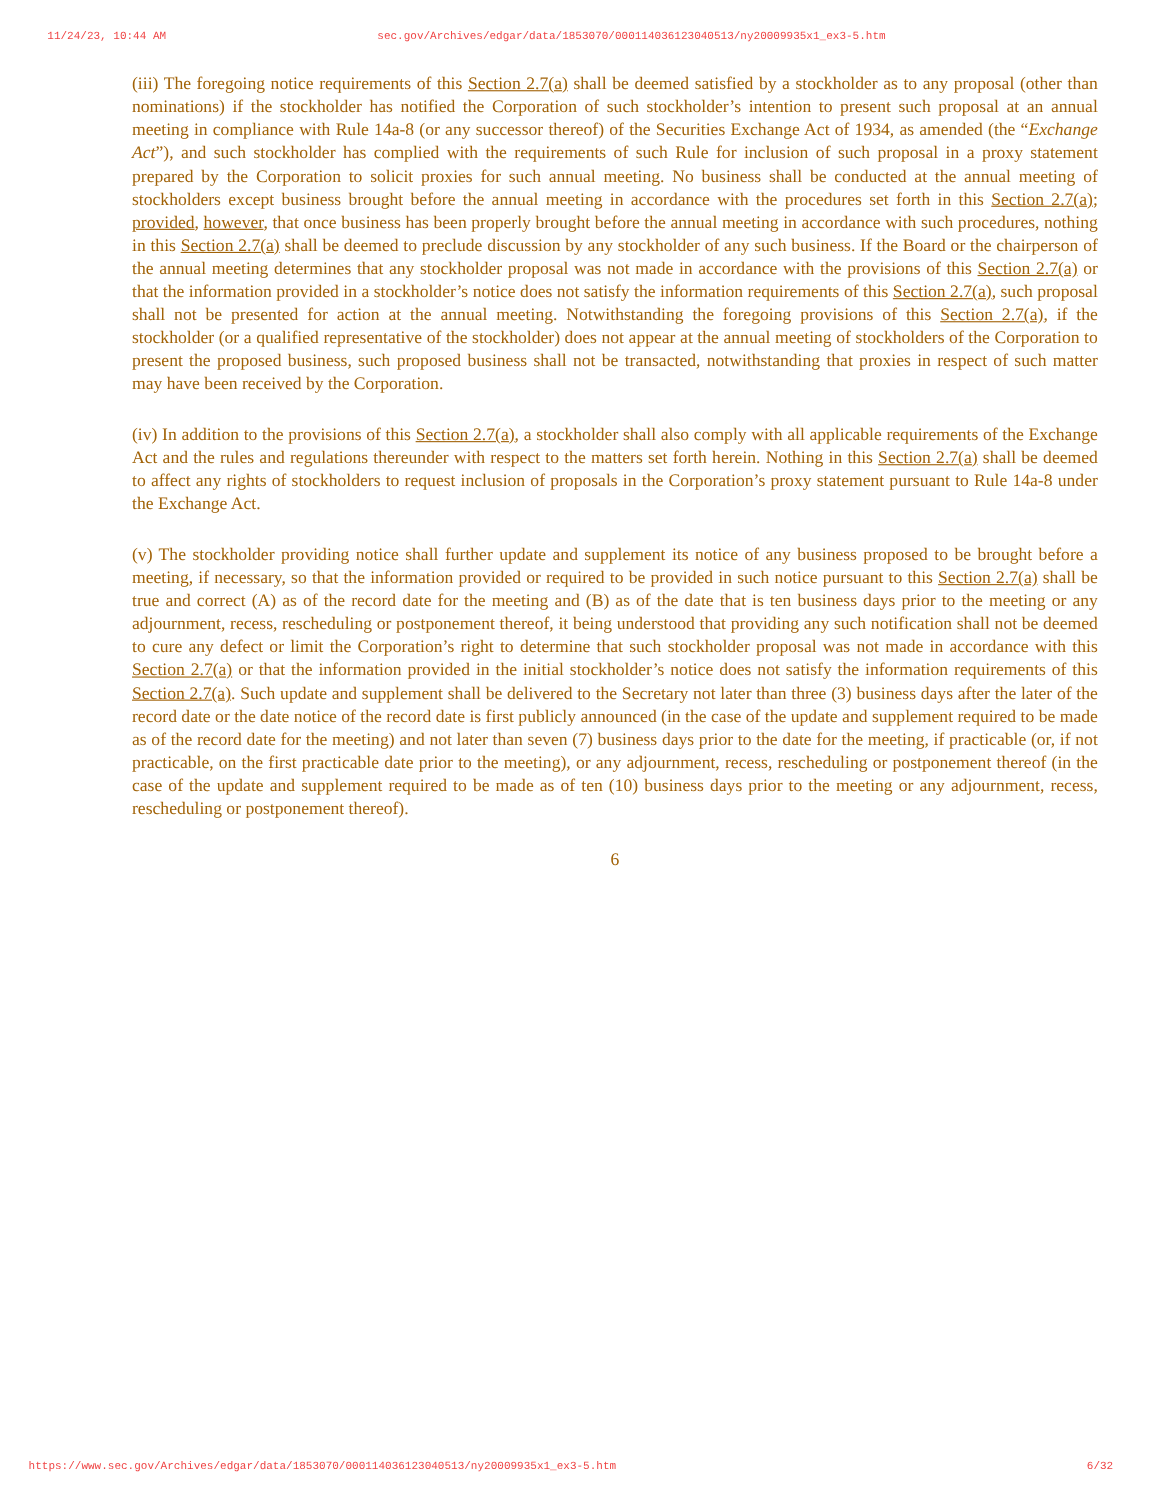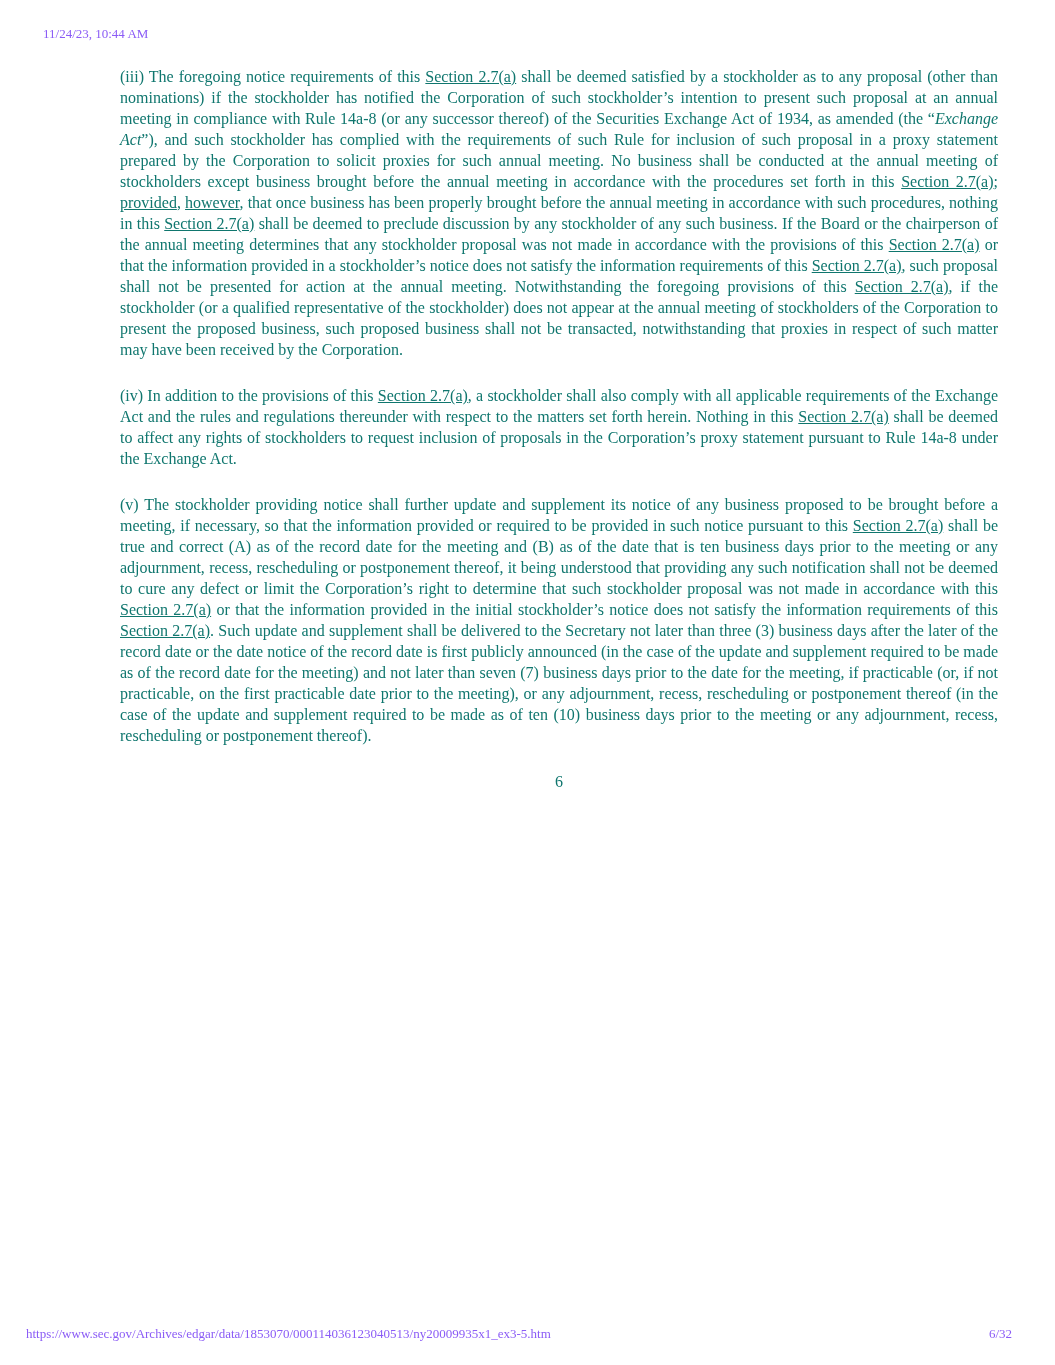--- a/index.html
+++ b/index.html
@@ -6,56 +6,57 @@
   .page {
     position: relative;
     width: 1055px;
     height: 1365px;
     background: #ffffff;
     overflow: hidden;
     color: #000000;
   }
   .print-meta {
     position: absolute;
-    font-family: Liberation Serif, serif;
-    font-size: 13px;
+    font-family: Liberation Mono, monospace;
+    font-size: 10px;
     line-height: 15px;
-    color: #8b5cf6;
+    color: #ef4444;
     white-space: nowrap;
   }
   .header-date  { top: 26px; left: 43px; }
   .header-title { top: 26px; left: 343px; }
   .footer-url   { top: 1326px; left: 26px; }
   .footer-page  { top: 1326px; right: 43px; text-align: center; }
   .content {
     position: absolute;
     top: 66px;
     left: 120px;
     width: 878px;
     font-family: "Liberation Serif", serif;
     font-size: 16px;
     line-height: 21px;
     text-align: justify;
-    color: #0f766e;
+    color: #a16207;
   }
   .content p { margin: 0 0 25px 0; }
   .run.underline { text-decoration: underline; }
   .run.italic { font-style: italic; }
   .page-number {
     margin-top: 16px;
     text-align: center;
   }
 </style>
 </head>
 <body>
 
 <div class="page">
 
   <div class="print-meta header-date">11/24/23, 10:44 AM</div>
 
+  <div class="print-meta header-title">sec.gov/Archives/edgar/data/1853070/000114036123040513/ny20009935x1_ex3-5.htm</div>
 
   <div class="content">
     <p><span class="run plain">(iii) The foregoing notice requirements of this </span><span class="run underline">Section 2.7(a)</span><span class="run plain"> shall be deemed satisfied by a stockholder as to any proposal (other than nominations) if the stockholder has notified the Corporation of such stockholder’s intention to present such proposal at an annual meeting in compliance with Rule 14a-8 (or any successor thereof) of the Securities Exchange Act of 1934, as amended (the “</span><span class="run italic">Exchange Act</span><span class="run plain">”), and such stockholder has complied with the requirements of such Rule for inclusion of such proposal in a proxy statement prepared by the Corporation to solicit proxies for such annual meeting. No business shall be conducted at the annual meeting of stockholders except business brought before the annual meeting in accordance with the procedures set forth in this </span><span class="run underline">Section 2.7(a)</span><span class="run plain">; </span><span class="run underline">provided</span><span class="run plain">, </span><span class="run underline">however</span><span class="run plain">, that once business has been properly brought before the annual meeting in accordance with such procedures, nothing in this </span><span class="run underline">Section 2.7(a)</span><span class="run plain"> shall be deemed to preclude discussion by any stockholder of any such business. If the Board or the chairperson of the annual meeting determines that any stockholder proposal was not made in accordance with the provisions of this </span><span class="run underline">Section 2.7(a)</span><span class="run plain"> or that the information provided in a stockholder’s notice does not satisfy the information requirements of this </span><span class="run underline">Section 2.7(a)</span><span class="run plain">, such proposal shall not be presented for action at the annual meeting. Notwithstanding the foregoing provisions of this </span><span class="run underline">Section 2.7(a)</span><span class="run plain">, if the stockholder (or a qualified representative of the stockholder) does not appear at the annual meeting of stockholders of the Corporation to present the proposed business, such proposed business shall not be transacted, notwithstanding that proxies in respect of such matter may have been received by the Corporation.</span></p>
     <p><span class="run plain">(iv) In addition to the provisions of this </span><span class="run underline">Section 2.7(a)</span><span class="run plain">, a stockholder shall also comply with all applicable requirements of the Exchange Act and the rules and regulations thereunder with respect to the matters set forth herein. Nothing in this </span><span class="run underline">Section 2.7(a)</span><span class="run plain"> shall be deemed to affect any rights of stockholders to request inclusion of proposals in the Corporation’s proxy statement pursuant to Rule 14a-8 under the Exchange Act.</span></p>
     <p><span class="run plain">(v) The stockholder providing notice shall further update and supplement its notice of any business proposed to be brought before a meeting, if necessary, so that the information provided or required to be provided in such notice pursuant to this </span><span class="run underline">Section 2.7(a)</span><span class="run plain"> shall be true and correct (A) as of the record date for the meeting and (B) as of the date that is ten business days prior to the meeting or any adjournment, recess, rescheduling or postponement thereof, it being understood that providing any such notification shall not be deemed to cure any defect or limit the Corporation’s right to determine that such stockholder proposal was not made in accordance with this </span><span class="run underline">Section 2.7(a)</span><span class="run plain"> or that the information provided in the initial stockholder’s notice does not satisfy the information requirements of this </span><span class="run underline">Section 2.7(a)</span><span class="run plain">. Such update and supplement shall be delivered to the Secretary not later than three (3) business days after the later of the record date or the date notice of the record date is first publicly announced (in the case of the update and supplement required to be made as of the record date for the meeting) and not later than seven (7) business days prior to the date for the meeting, if practicable (or, if not practicable, on the first practicable date prior to the meeting), or any adjournment, recess, rescheduling or postponement thereof (in the case of the update and supplement required to be made as of ten (10) business days prior to the meeting or any adjournment, recess, rescheduling or postponement thereof).</span></p>
     <div class="page-number">6</div>
   </div>
 
   <div class="print-meta footer-url">https://www.sec.gov/Archives/edgar/data/1853070/000114036123040513/ny20009935x1_ex3-5.htm</div>
 

